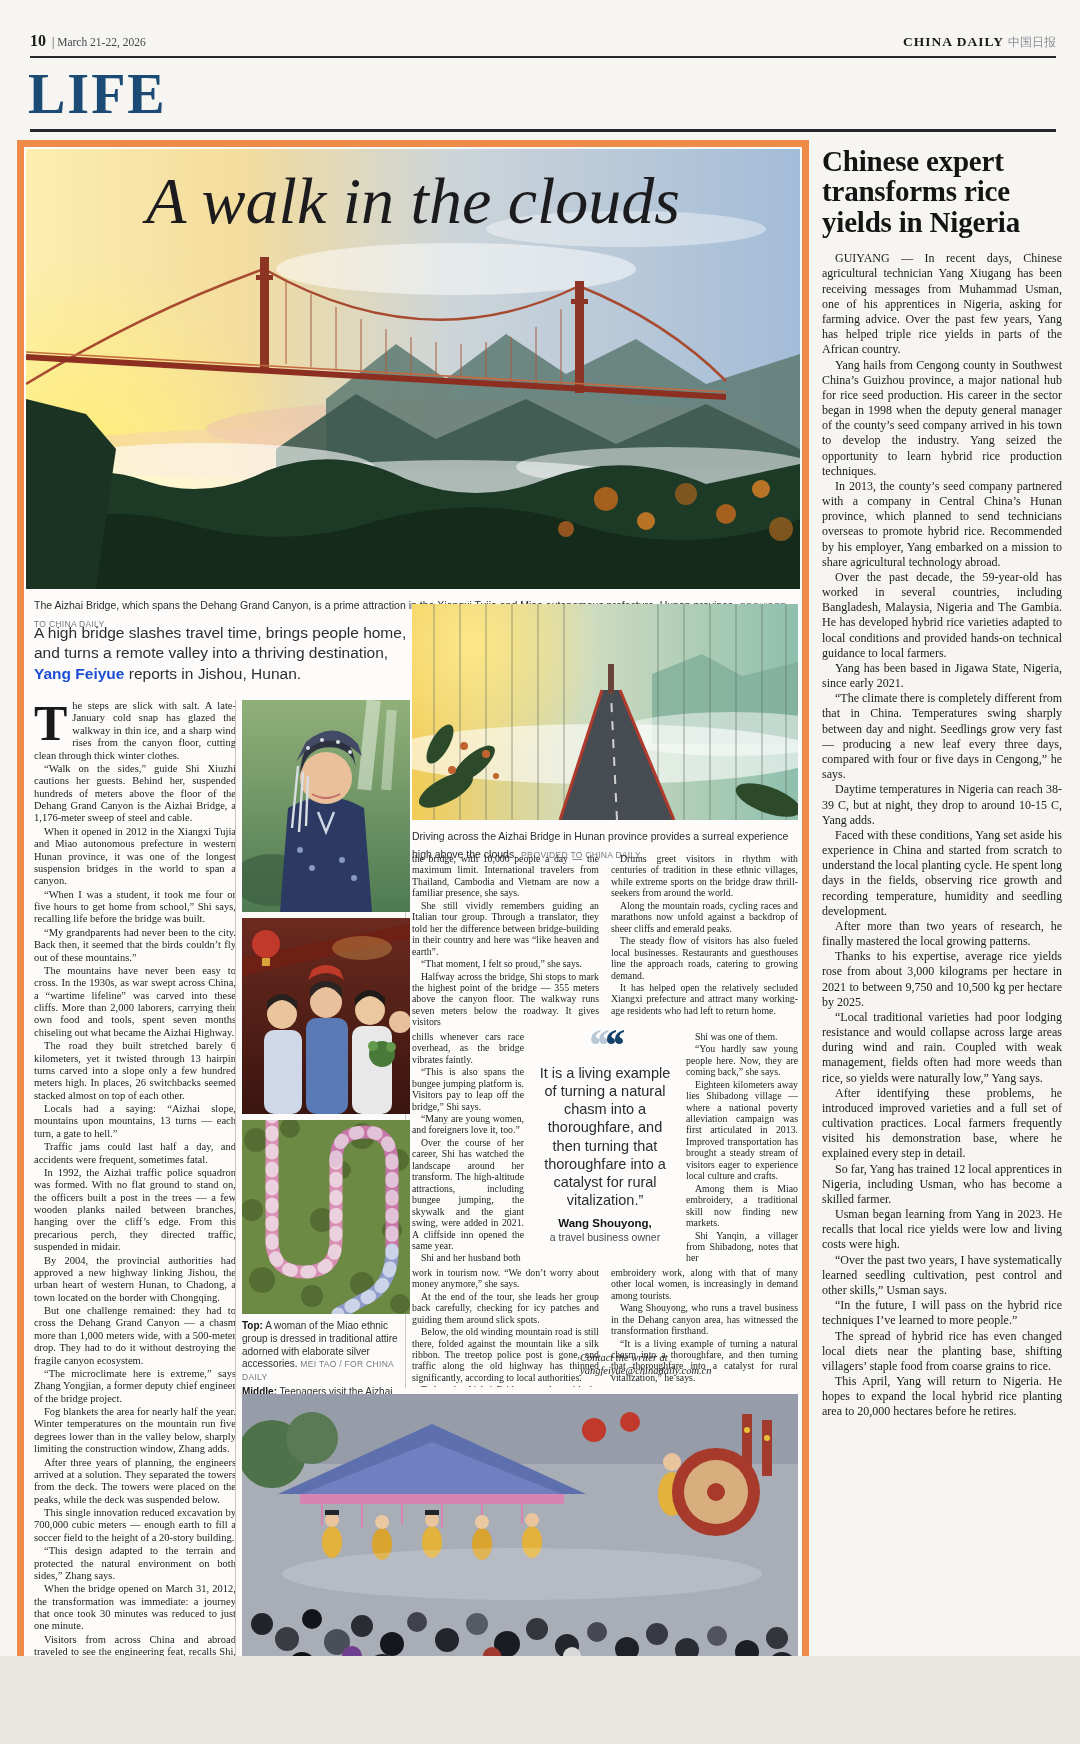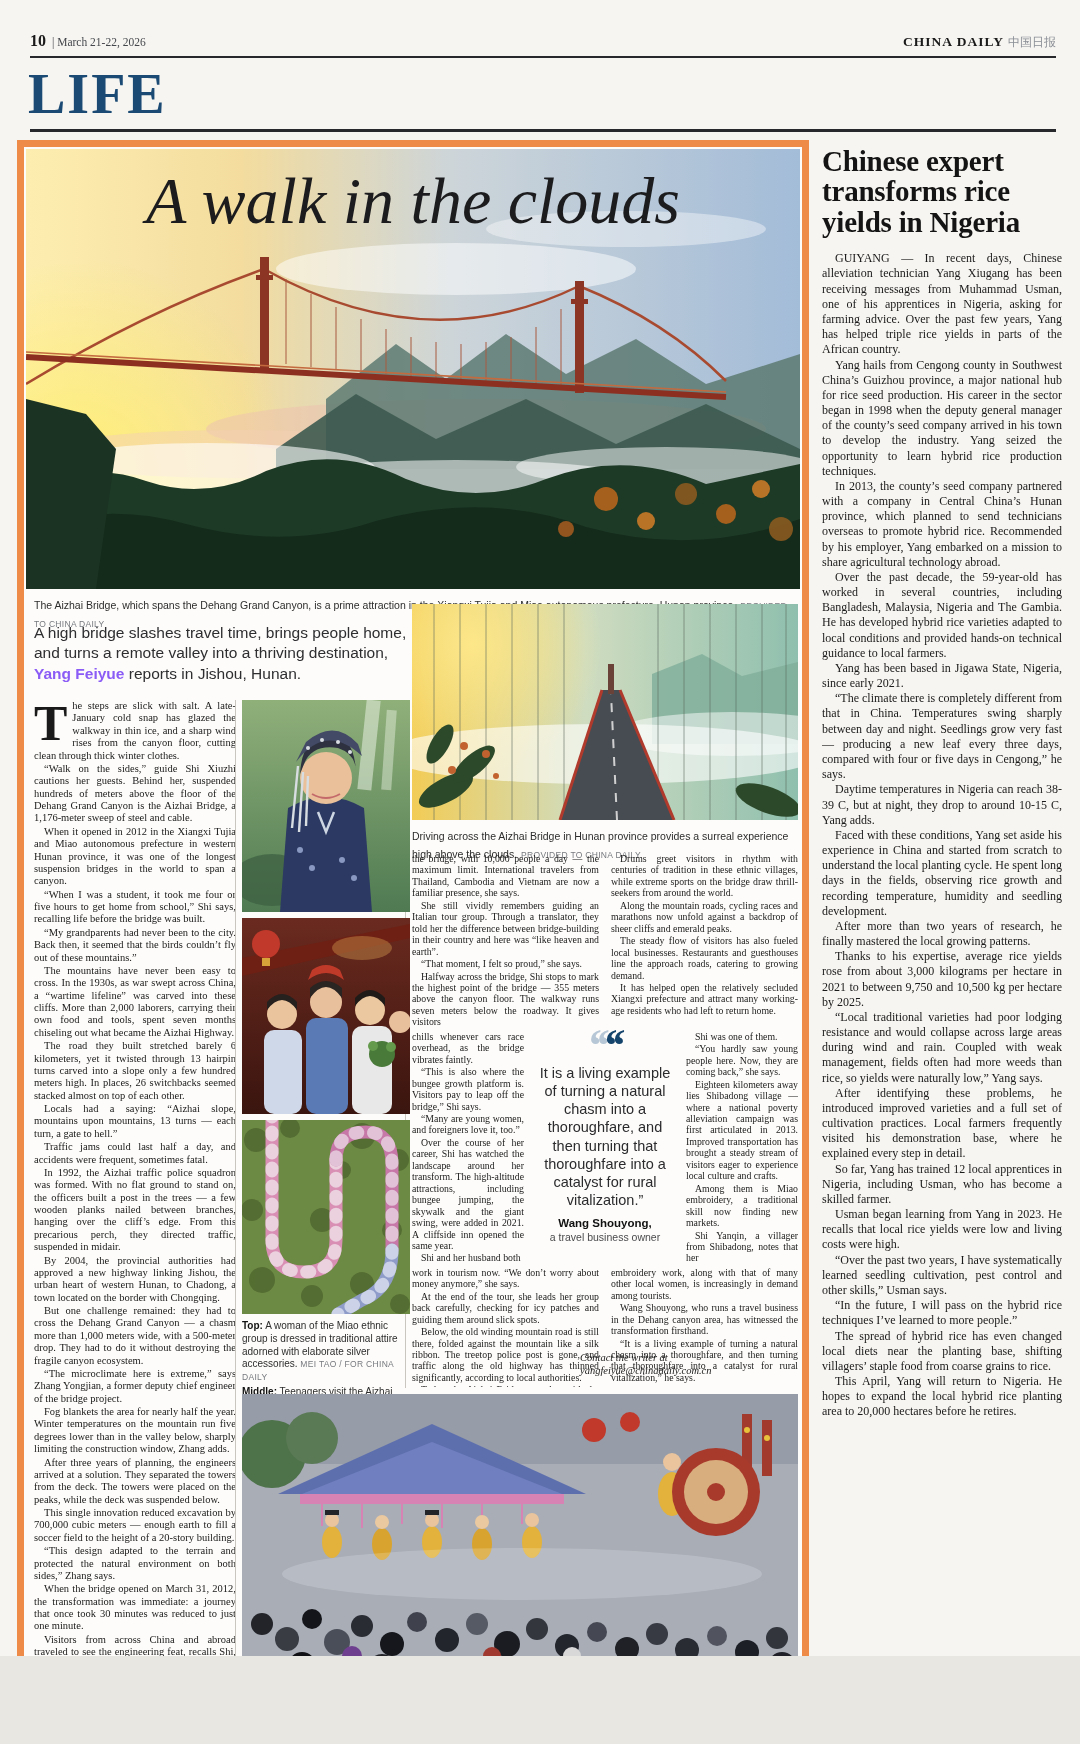--- a/index.html
+++ b/index.html
@@ -23,21 +23,21 @@
   
   .hero { left:2px; top:2px; width:774px; height:440px; overflow:hidden; }
   .hero svg, .ph svg { display:block; width:100%; height:100%; }
   .headline { position:absolute; left:0; top:14px; width:100%; text-align:center; font-family:"Liberation Serif", serif; font-style:italic; font-size:66px; color:#1c1c1e; }
 
   .cap { font-family:"Liberation Sans", sans-serif; font-size:10.5px; color:#2d2d2d; line-height:1.28; }
   .credit { font-family:"Liberation Sans", sans-serif; font-size:8.5px; color:#76797e; letter-spacing:.3px; }
   .caption-row { left:10px; top:448px; width:760px; }
 
   .standfirst { left:10px; top:476px; width:388px; font-family:"Liberation Sans", sans-serif; font-size:15.5px; line-height:1.32; color:#2e2e30; height:78px; overflow:hidden; }
-  .standfirst b { color:#8b5cf6; }
+  .standfirst b { color:#1d4ed8; }
 
   .bodytext p { text-align:justify; text-indent:10px; }
   .col1 { left:10px; top:553px; width:202px; height:1014px; overflow:hidden; font-size:10.5px; line-height:1.18; }
   .col1 p { margin-bottom:1px; }
   .lede { text-indent:0 !important; }
   .dropcap { float:left; font-family:"Liberation Serif", serif; font-weight:bold; font-size:50px; line-height:.82; padding:3px 5px 0 0; }
 
   .vline { position:absolute; width:1px; background:#c9c6c0; }
 
   
@@ -363,21 +363,21 @@
         <div class="mcol">
             <p>Drums greet visitors in rhythm with centuries of tradition in these ethnic villages, while extreme sports on the bridge draw thrill-seekers from around the world.</p>
             <p>Along the mountain roads, cycling races and marathons now unfold against a backdrop of sheer cliffs and emerald peaks.</p>
             <p>The steady flow of visitors has also fueled local businesses. Restaurants and guesthouses line the approach roads, catering to growing demand.</p>
             <p>It has helped open the relatively secluded Xiangxi prefecture and attract many working-age residents who had left to return home.</p>
           </div>
       </div>
       <div class="rowB">
         <div class="mcol-n cont">
             <p>chills whenever cars race overhead, as the bridge vibrates faintly.</p>
-            <p>“This is also where the bungee growth platform is. Visitors pay to leap off the bridge,” Shi says.</p>
+            <p>“This is also spans the bungee jumping platform is. Visitors pay to leap off the bridge,” Shi says.</p>
             <p>“Many are young women, and foreigners love it, too.”</p>
             <p>Over the course of her career, Shi has watched the landscape around her transform. The high-altitude attractions, including bungee jumping, the skywalk and the giant swing, were added in 2021. A cliffside inn opened the same year.</p>
             <p>Shi and her husband both</p>
           </div>
         <div class="pq">
           <div class="pq-icon"><span class="q1">‘‘</span><span class="q2">‘‘</span></div>
           <div class="pq-text">It is a living example of turning a natural chasm into a thoroughfare, and then turning that thoroughfare into a catalyst for rural vitalization.”</div>
           <div class="pq-name">Wang Shouyong,</div>
           <div class="pq-role">a travel business owner</div>
         </div>
@@ -485,21 +485,21 @@
     <div class="mb bot-cap">
       <span class="cap">Visitors can experience diverse ethnic cultures in western Hunan province.</span>
       <span class="credit">MEI TAO / FOR CHINA DAILY; PROVIDED TO CHINA DAILY</span>
     </div>
 
   </div>
 
   <div class="sidebar">
     <div class="sb-head">Chinese expert transforms rice yields in Nigeria</div>
     <div class="sb-body bodytext">
-        <p>GUIYANG — In recent days, Chinese alleviation technician Yang Xiugang has been receiving messages from Muhammad Usman, one of his apprentices in Nigeria, asking for farming advice. Over the past few years, Yang has helped triple rice yields in parts of the African country.</p>
+        <p>GUIYANG — In recent days, Chinese agricultural technician Yang Xiugang has been receiving messages from Muhammad Usman, one of his apprentices in Nigeria, asking for farming advice. Over the past few years, Yang has helped triple rice yields in parts of the African country.</p>
         <p>Yang hails from Cengong county in Southwest China’s Guizhou province, a major national hub for rice seed production. His career in the sector began in 1998 when the deputy general manager of the county’s seed company arrived in his town to develop the industry. Yang seized the opportunity to learn hybrid rice production techniques.</p>
         <p>In 2013, the county’s seed company partnered with a company in Central China’s Hunan province, which planned to send technicians overseas to promote hybrid rice. Recommended by his employer, Yang embarked on a mission to share agricultural technology abroad.</p>
         <p>Over the past decade, the 59-year-old has worked in several countries, including Bangladesh, Malaysia, Nigeria and The Gambia. He has developed hybrid rice varieties adapted to local conditions and provided hands-on technical guidance to local farmers.</p>
         <p>Yang has been based in Jigawa State, Nigeria, since early 2021.</p>
         <p>“The climate there is completely different from that in China. Temperatures swing sharply between day and night. Seedlings grow very fast — producing a new leaf every three days, compared with four or five days in Cengong,” he says.</p>
         <p>Daytime temperatures in Nigeria can reach 38-39 C, but at night, they drop to around 10-15 C, Yang adds.</p>
         <p>Faced with these conditions, Yang set aside his experience in China and started from scratch to understand the local planting cycle. He spent long days in the fields, observing rice growth and recording temperature, humidity and seedling development.</p>
         <p>After more than two years of research, he finally mastered the local growing patterns.</p>
         <p>Thanks to his expertise, average rice yields rose from about 3,000 kilograms per hectare in 2021 to between 9,750 and 10,500 kg per hectare by 2025.</p>
         <p>“Local traditional varieties had poor lodging resistance and would collapse across large areas during wind and rain. Coupled with weak management, fields often had more weeds than rice, so yields were naturally low,” Yang says.</p>

